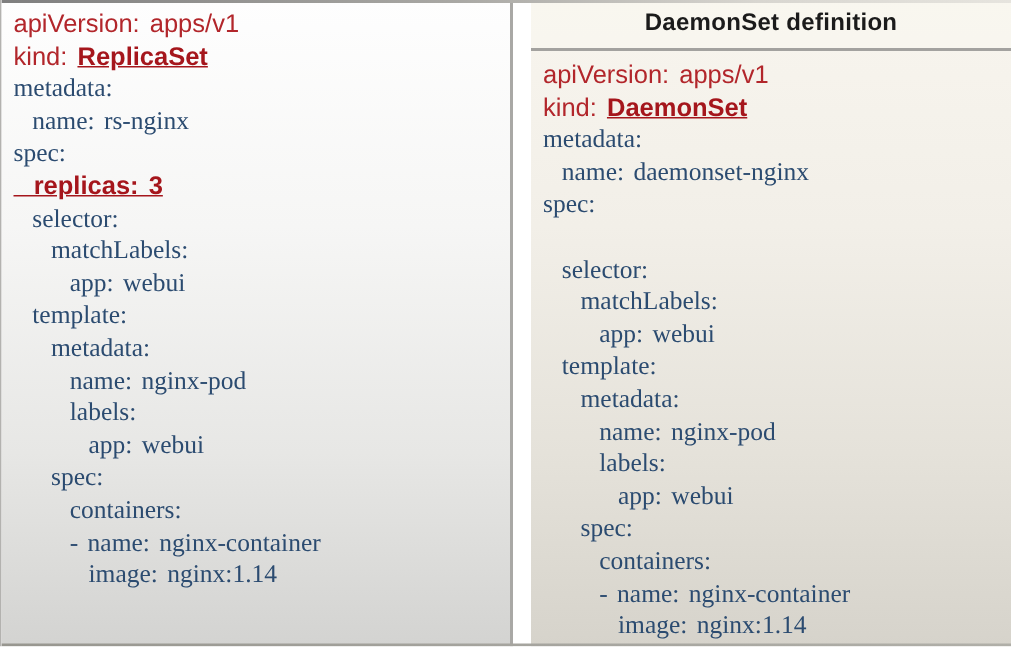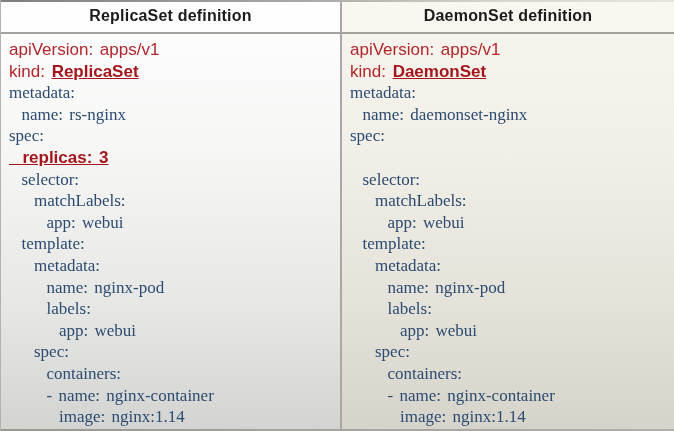--- a/index.html
+++ b/index.html
@@ -39,20 +39,21 @@
     height: 100%;
   }
   .panel.left {
     width: 341px;
     border-right: 2px solid var(--divider, #a9a8a5);
     background: linear-gradient(180deg, #fefefe 0%, #f6f6f5 35%, #e7e7e5 70%, #d3d3d1 100%);
   }
   .panel.right {
     flex: 1;
     background: linear-gradient(180deg, #f8f5ee 0%, #f2efe8 35%, #e5e2da 70%, #d6d3cb 100%);
+    margin-left: 12px;
   }
 
   .panel-header {
     height: 34px;
     flex: 0 0 34px;
     display: flex;
     align-items: center;
     justify-content: center;
     font-size: 16px;
     font-weight: bold;
@@ -77,21 +78,20 @@
   .seg-red      { color: var(--red, #b2262b); }
   .seg-red-bold { color: var(--red-bold, #a5161c); font-weight: bold; text-decoration: underline; }
   .seg-blue     { color: var(--blue, #2b4b70); font-family: Liberation Serif, serif; }
 </style>
 </head>
 <body>
 
 <div class="screen" style="--red: #b2262b; --red-bold: #a5161c; --blue: #2b4b70; --header-text: #1b1b1b; --divider: #a9a8a5; --header-rule: #a3a29f;">
 
   <div class="panel left">
-    <div class="panel-header">ReplicaSet definition</div>
     <div class="yaml-block"><div class="yaml-line"><span class="seg-red">apiVersion: apps/v1</span></div><div class="yaml-line"><span class="seg-red">kind: </span><span class="seg-red-bold">ReplicaSet</span></div><div class="yaml-line"><span class="seg-blue">metadata:</span></div><div class="yaml-line"><span class="seg-blue">  name: rs-nginx</span></div><div class="yaml-line"><span class="seg-blue">spec:</span></div><div class="yaml-line"><span class="seg-red-bold">  replicas: 3</span></div><div class="yaml-line"><span class="seg-blue">  selector:</span></div><div class="yaml-line"><span class="seg-blue">    matchLabels:</span></div><div class="yaml-line"><span class="seg-blue">      app: webui</span></div><div class="yaml-line"><span class="seg-blue">  template:</span></div><div class="yaml-line"><span class="seg-blue">    metadata:</span></div><div class="yaml-line"><span class="seg-blue">      name: nginx-pod</span></div><div class="yaml-line"><span class="seg-blue">      labels:</span></div><div class="yaml-line"><span class="seg-blue">        app: webui</span></div><div class="yaml-line"><span class="seg-blue">    spec:</span></div><div class="yaml-line"><span class="seg-blue">      containers:</span></div><div class="yaml-line"><span class="seg-blue">      - name: nginx-container</span></div><div class="yaml-line"><span class="seg-blue">        image: nginx:1.14</span></div></div>
   </div>
 
   <div class="panel right">
     <div class="panel-header">DaemonSet definition</div>
     <div class="yaml-block"><div class="yaml-line"><span class="seg-red">apiVersion: apps/v1</span></div><div class="yaml-line"><span class="seg-red">kind: </span><span class="seg-red-bold">DaemonSet</span></div><div class="yaml-line"><span class="seg-blue">metadata:</span></div><div class="yaml-line"><span class="seg-blue">  name: daemonset-nginx</span></div><div class="yaml-line"><span class="seg-blue">spec:</span></div><div class="yaml-line"></div><div class="yaml-line"><span class="seg-blue">  selector:</span></div><div class="yaml-line"><span class="seg-blue">    matchLabels:</span></div><div class="yaml-line"><span class="seg-blue">      app: webui</span></div><div class="yaml-line"><span class="seg-blue">  template:</span></div><div class="yaml-line"><span class="seg-blue">    metadata:</span></div><div class="yaml-line"><span class="seg-blue">      name: nginx-pod</span></div><div class="yaml-line"><span class="seg-blue">      labels:</span></div><div class="yaml-line"><span class="seg-blue">        app: webui</span></div><div class="yaml-line"><span class="seg-blue">    spec:</span></div><div class="yaml-line"><span class="seg-blue">      containers:</span></div><div class="yaml-line"><span class="seg-blue">      - name: nginx-container</span></div><div class="yaml-line"><span class="seg-blue">        image: nginx:1.14</span></div></div>
   </div>
 
 </div>
 

